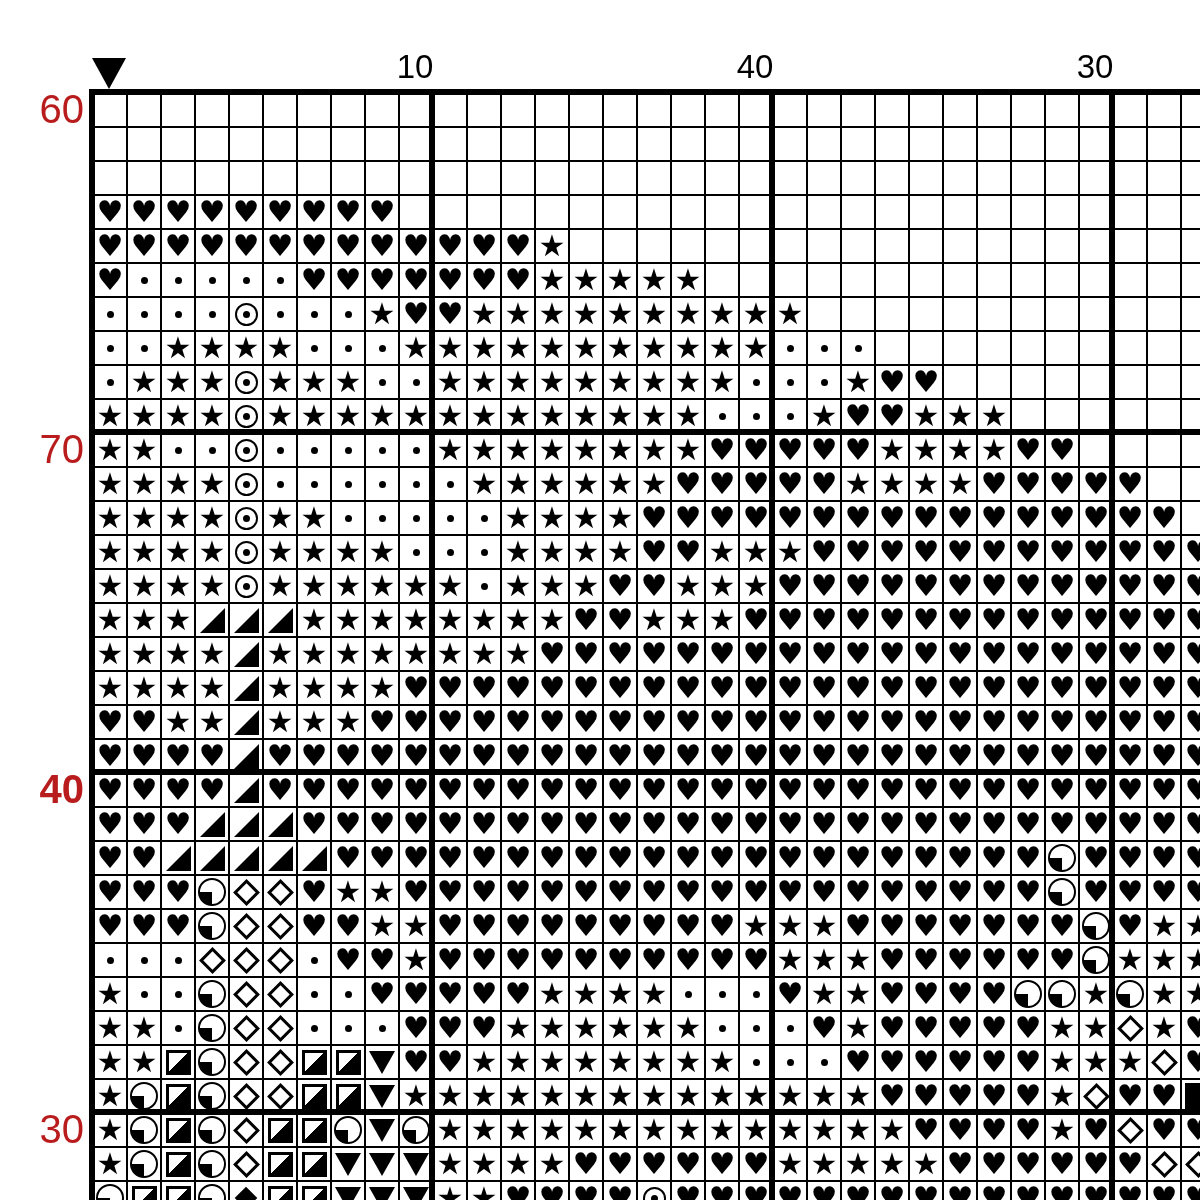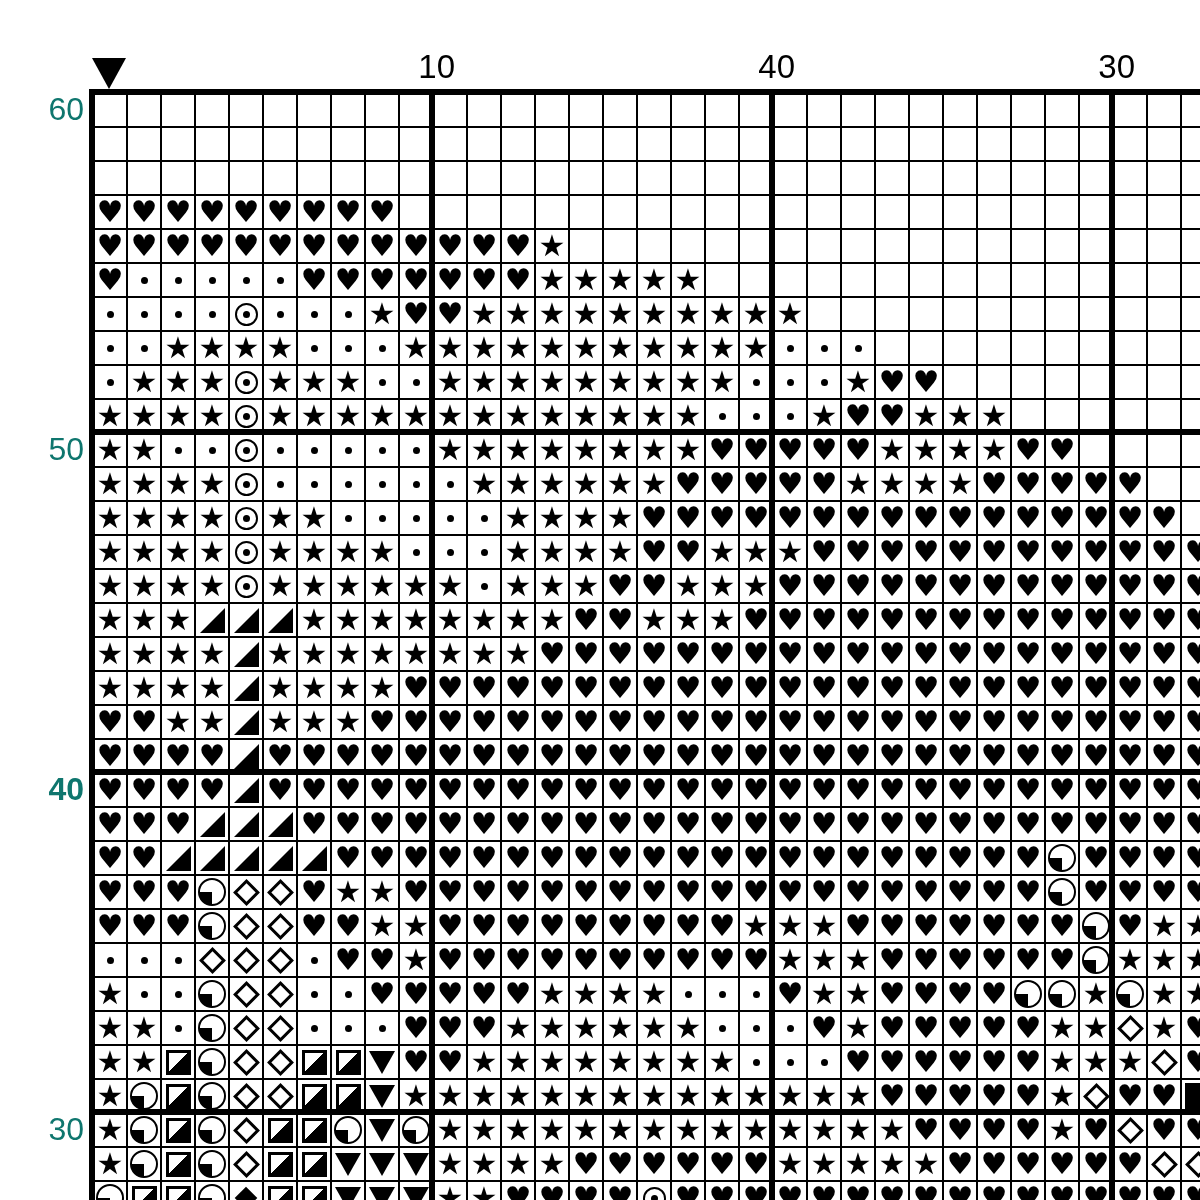--- a/index.html
+++ b/index.html
@@ -50,44 +50,44 @@
     background:linear-gradient(135deg,#fff 49%,#000 49%);
   }
   .sym-V{width:0;height:0;border-top:23px solid #000;border-left:13px solid transparent;border-right:13px solid transparent;}
   .sym-B{width:26px;height:26px;background:#000;}
   
   .vline{position:absolute;top:89px;width:6px;height:1111px;background:#000;}
   .hline{position:absolute;left:89px;height:6px;width:1111px;background:#000;}
   
   .toplab{
     position:absolute;top:50px;height:34px;width:80px;margin-left:-40px;
-    text-align:right;font-size:33px;line-height:34px;color:#000;
+    text-align:center;font-size:33px;line-height:34px;color:#000;
   }
   .leftlab{
     position:absolute;left:18px;width:66px;height:34px;
-    text-align:right;font-size:32px;line-height:34px;color:#0f766e;
+    text-align:right;font-size:40px;line-height:34px;color:#b91c1c;
   }
   
   .marker{
     position:absolute;left:92px;top:58px;width:0;height:0;
     border-left:17px solid transparent;border-right:17px solid transparent;
     border-top:31px solid #000;
   }
 </style>
 </head>
 <body>
 
 <div class="marker"></div>
 
 <div class="toplab" style="left:415px;">10</div>
 <div class="toplab" style="left:755px;">40</div>
 <div class="toplab" style="left:1095px;">30</div>
 
 <div class="leftlab" style="top:92px;">60</div>
-<div class="leftlab" style="top:432px;">50</div>
+<div class="leftlab" style="top:432px;">70</div>
 <div class="leftlab" style="top:772px;font-weight:bold;">40</div>
 <div class="leftlab" style="top:1112px;">30</div>
 
 <div class="grid">
     <div class="cell"></div>
     <div class="cell"></div>
     <div class="cell"></div>
     <div class="cell"></div>
     <div class="cell"></div>
     <div class="cell"></div>

